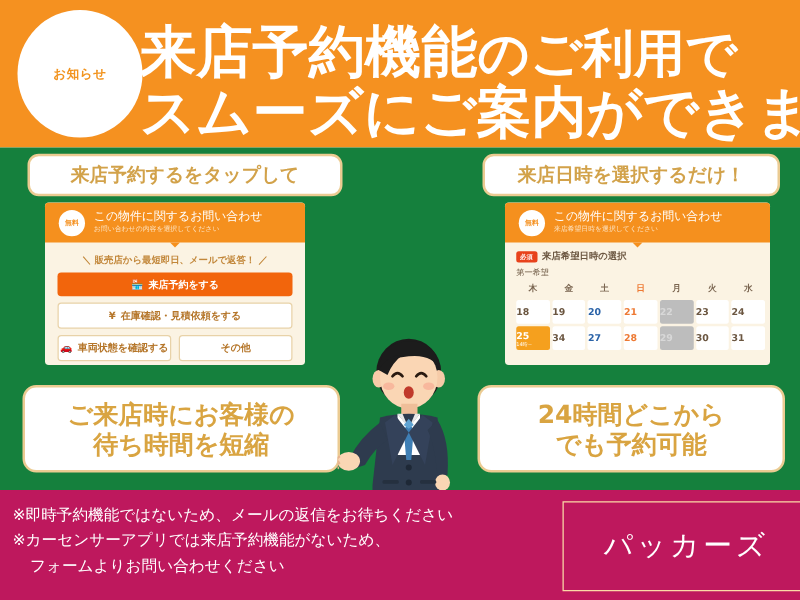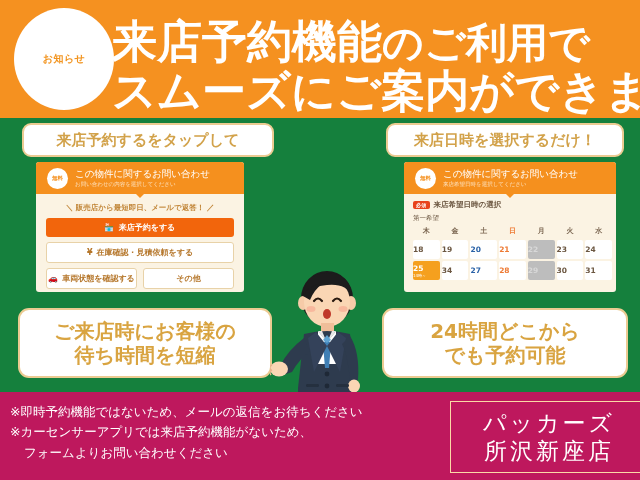--- a/index.html
+++ b/index.html
@@ -331,17 +331,16 @@
   </div>
 
   <div class="footer">
     <div class="foot-lines">
       <div class="fl">※即時予約機能ではないため、メールの返信をお待ちください</div>
       <div class="fl">※カーセンサーアプリでは来店予約機能がないため、</div>
       <div class="fl indent">フォームよりお問い合わせください</div>
     </div>
     <div class="logo">
       <div class="logo-l">パッカーズ</div>
-      <div class="logo-l">所沢新座店</div>
     </div>
   </div>
 
 </div>
 
 </body></html>

